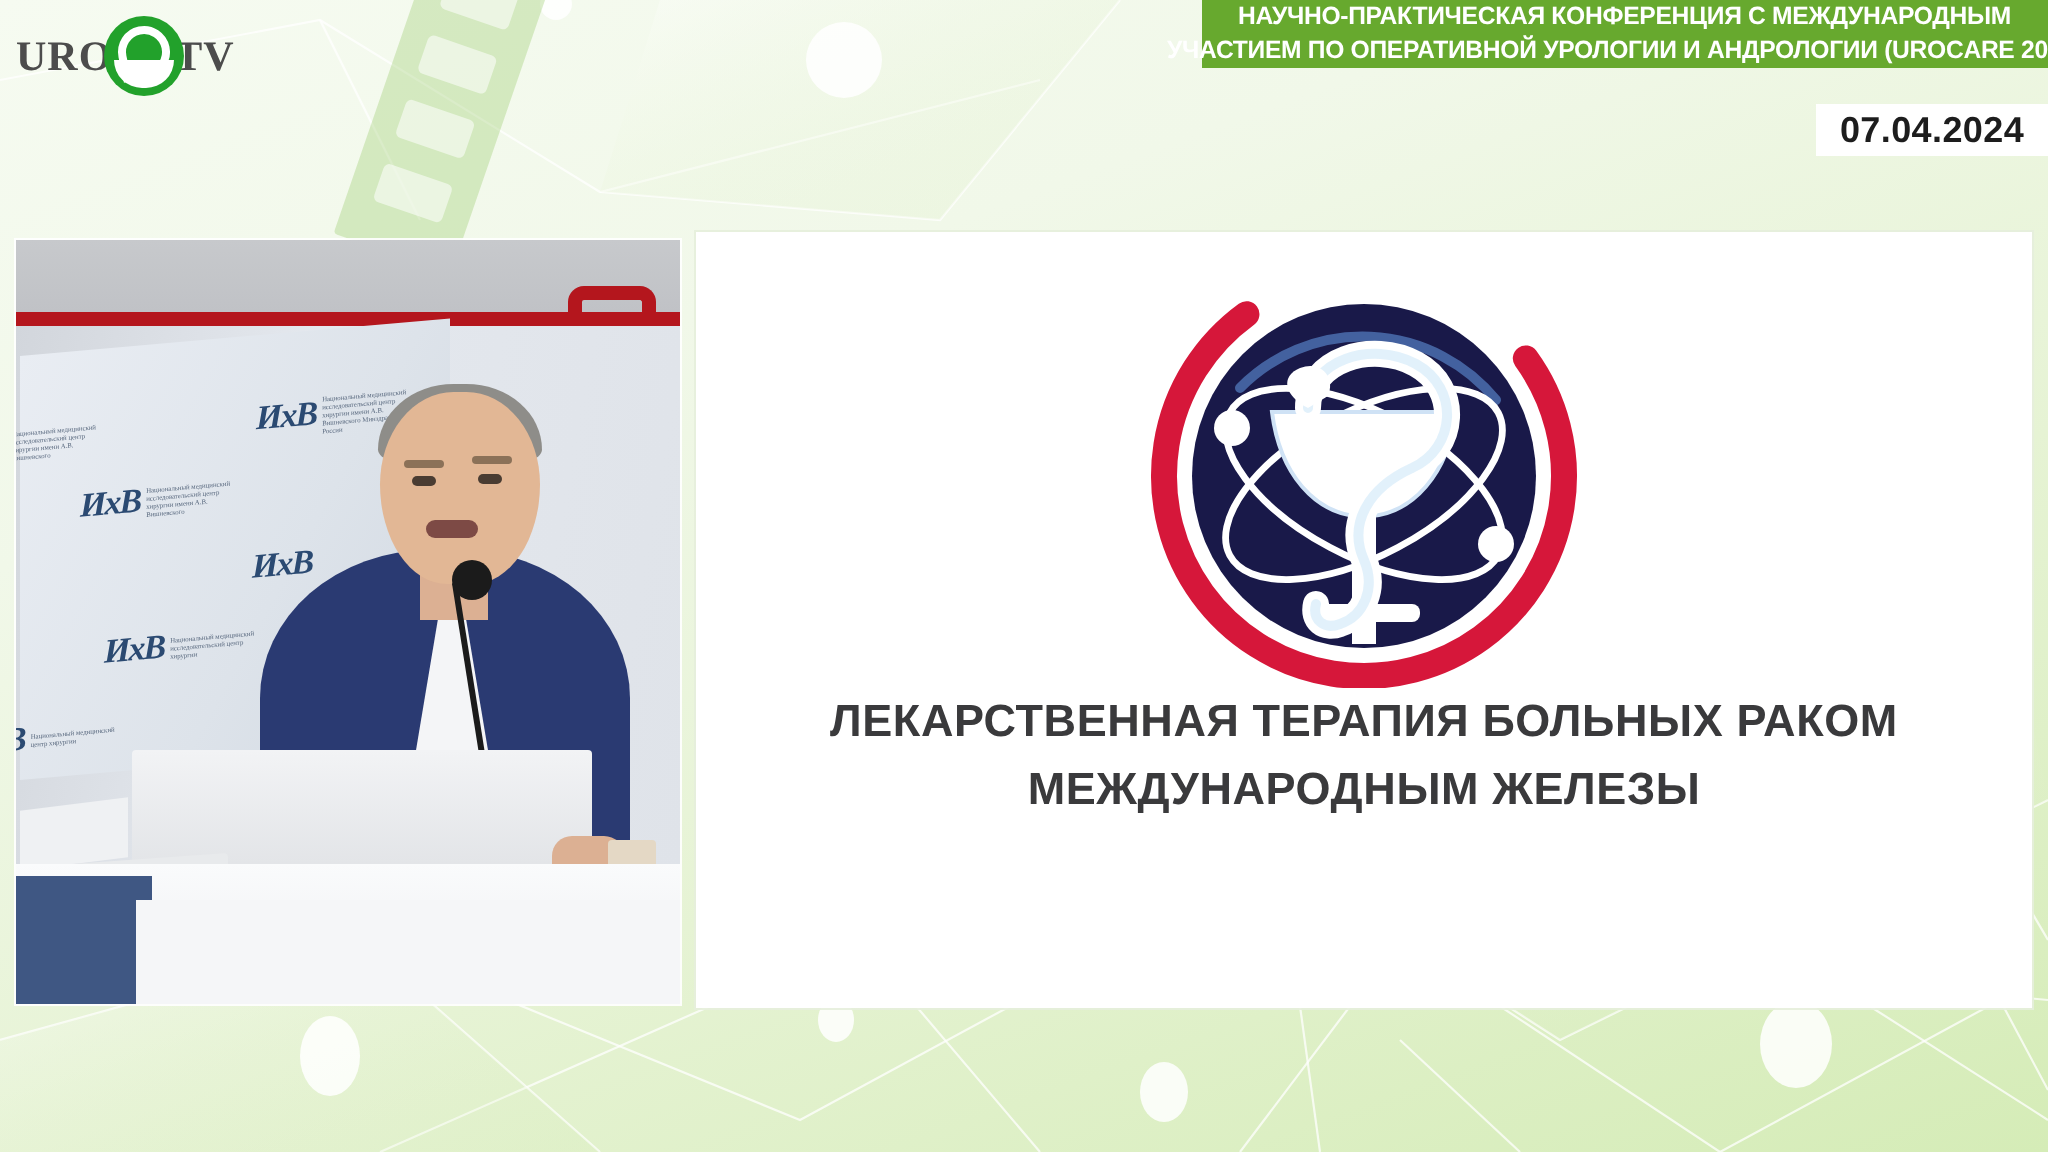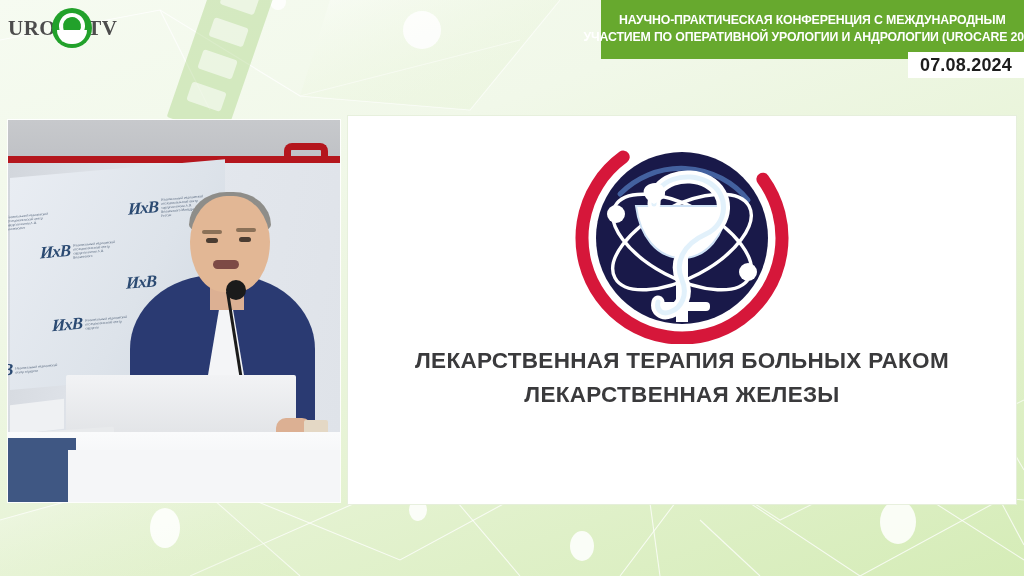--- a/index.html
+++ b/index.html
@@ -45,21 +45,21 @@
     background: rgba(255,255,255,0.55);
     border-radius: 3px;
   }
 
   
   #banner {
     position: absolute;
     left: 601px;
     top: 0;
     width: 423px;
-    height: 59px;
+    height: 34px;
     background: #67a92e;
     display: flex;
     flex-direction: column;
     align-items: center;
     justify-content: center;
     box-sizing: border-box;
     padding: 3px 6px 4px 6px;
   }
   #banner .line {
     color: #ffffff;
@@ -480,21 +480,21 @@
     </span>
     <span class="word right">TV</span>
   </div>
 
   <div id="banner">
     <div class="line l1">НАУЧНО-ПРАКТИЧЕСКАЯ КОНФЕРЕНЦИЯ С МЕЖДУНАРОДНЫМ</div>
     <div class="line l2">УЧАСТИЕМ ПО ОПЕРАТИВНОЙ УРОЛОГИИ И АНДРОЛОГИИ (UROCARE 2024)</div>
   </div>
 
   <div id="date-badge">
-    <span class="txt">07.08.2024</span>
+    <span class="txt">07.04.2024</span>
   </div>
 
   <div id="video-panel">
     <div class="vp-wallrow vp-ceiling"></div>
     <div class="vp-wallrow vp-redline"></div>
     <div class="vp-wallrow vp-wall"></div>
 
     <div class="vp-banner">
       <div class="iv-logo" style="left:118px; top:32px;">ИxB<span class="sub">Национальный медицинский исследовательский центр хирургии имени А.В. Вишневского Минздрава России</span></div>
       <div class="iv-logo" style="left:30px; top:68px;">ИxB<span class="sub">Национальный медицинский исследовательский центр хирургии имени А.В. Вишневского</span></div>
@@ -568,18 +568,18 @@
                  C 126 112, 116 130, 124 148
                  C 130 162, 124 176, 112 180
                  C 104 183, 98 178, 100 170" fill="none" stroke="#dff0fb" stroke-width="5" stroke-linecap="round" stroke-linejoin="round" opacity="0.9"></path>
 
         <path d="M96 72 C 84 66, 82 56, 92 52 C 102 48, 110 56, 106 66 Z" fill="#ffffff"></path>
       </svg>
     </div>
 
     <div id="slide-title">
       <span class="t-line">ЛЕКАРСТВЕННАЯ ТЕРАПИЯ БОЛЬНЫХ РАКОМ</span>
-      <span class="t-line">ЛЕКАРСТВЕННАЯ ЖЕЛЕЗЫ</span>
+      <span class="t-line">МЕЖДУНАРОДНЫМ ЖЕЛЕЗЫ</span>
     </div>
 
   </div>
 
 </div>
 
 </body></html>

